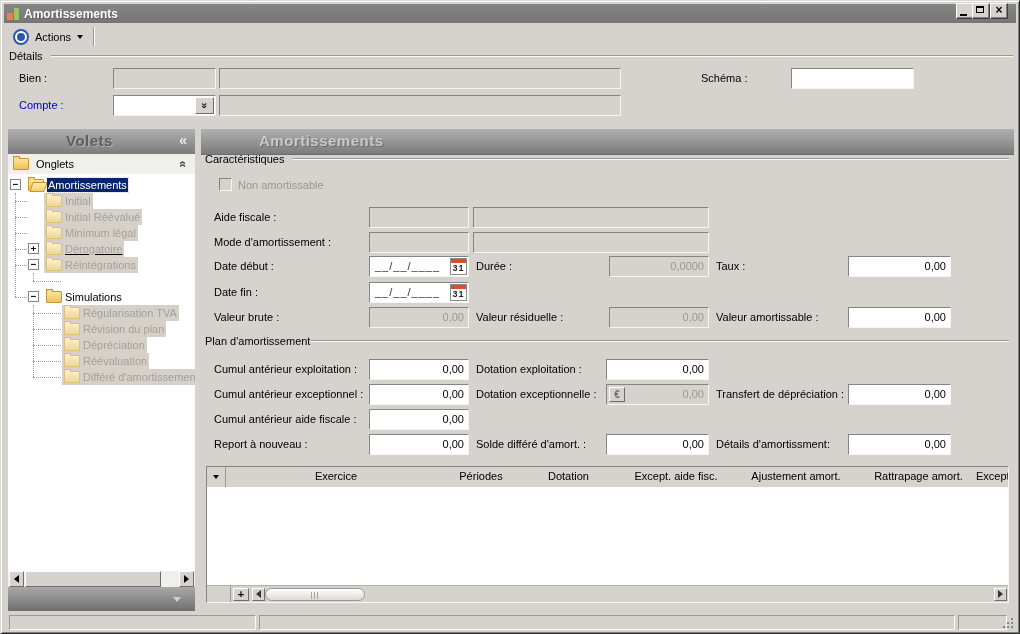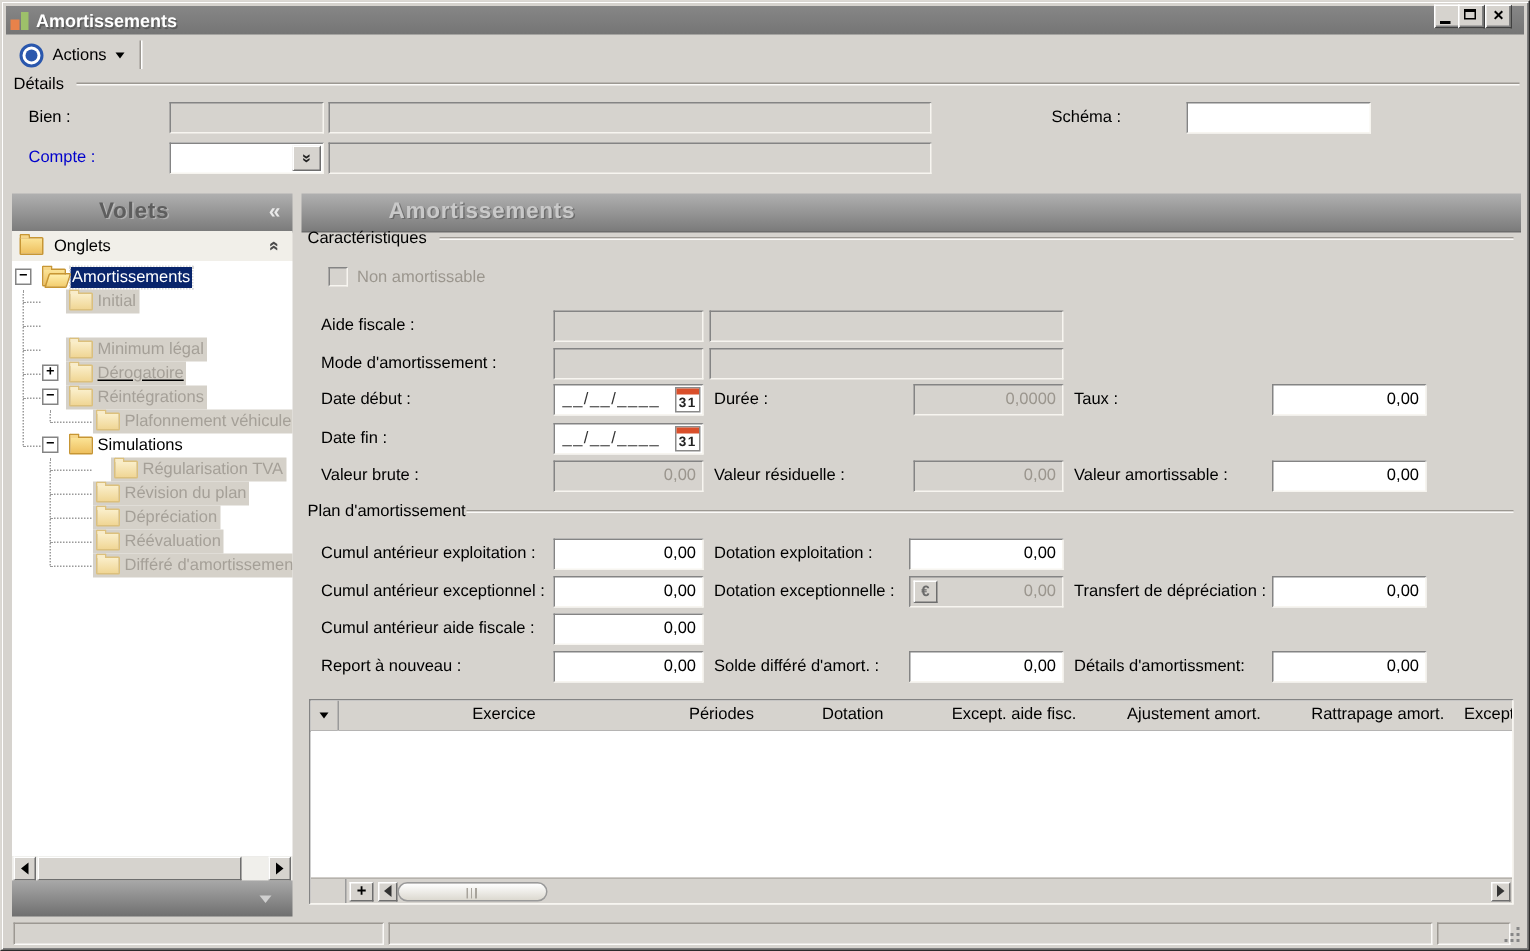--- a/index.html
+++ b/index.html
@@ -163,55 +163,55 @@
             <span class="folder open"></span>
             <span class="tlabel sel">Amortissements</span>
           </span>
       </div>
       <div class="trow" style="top:19px;">
         <span class="tcontent gray" style="left:36px;">
             <span class="folder faded"></span>
             <span class="tlabel graytxt">Initial</span>
           </span>
       </div>
+      <div class="trow" style="top:35px;">
+        <span class="tcontent gray" style="left:36px;">
+            <span class="folder faded"></span>
+            <span class="tlabel graytxt">Initial Réévalué</span>
+          </span>
+      </div>
       <div class="trow" style="top:51px;">
         <span class="tcontent gray" style="left:36px;">
             <span class="folder faded"></span>
             <span class="tlabel graytxt">Minimum légal</span>
           </span>
       </div>
       <div class="trow" style="top:67px;">
         <span class="exp" style="left:20px;">+</span>
         <span class="tcontent gray" style="left:36px;text-decoration:underline;">
             <span class="folder faded"></span>
             <span class="tlabel graytxt">Dérogatoire</span>
           </span>
       </div>
       <div class="trow" style="top:83px;">
         <span class="exp" style="left:20px;">−</span>
         <span class="tcontent gray" style="left:36px;">
             <span class="folder faded"></span>
             <span class="tlabel graytxt">Réintégrations</span>
-          </span>
-      </div>
-      <div class="trow" style="top:99px;">
-        <span class="tcontent gray" style="left:54px;">
-            <span class="folder faded"></span>
-            <span class="tlabel graytxt">Plafonnement véhicule</span>
           </span>
       </div>
       <div class="trow" style="top:115px;">
         <span class="exp" style="left:20px;">−</span>
         <span class="tcontent" style="left:36px;">
             <span class="folder"></span>
             <span class="tlabel">Simulations</span>
           </span>
       </div>
       <div class="trow" style="top:131px;">
-        <span class="tcontent gray" style="left:54px;margin-left:12px;">
+        <span class="tcontent gray" style="left:54px;">
             <span class="folder faded"></span>
             <span class="tlabel graytxt">Régularisation TVA</span>
           </span>
       </div>
       <div class="trow" style="top:147px;">
         <span class="tcontent gray" style="left:54px;">
             <span class="folder faded"></span>
             <span class="tlabel graytxt">Révision du plan</span>
           </span>
       </div>

